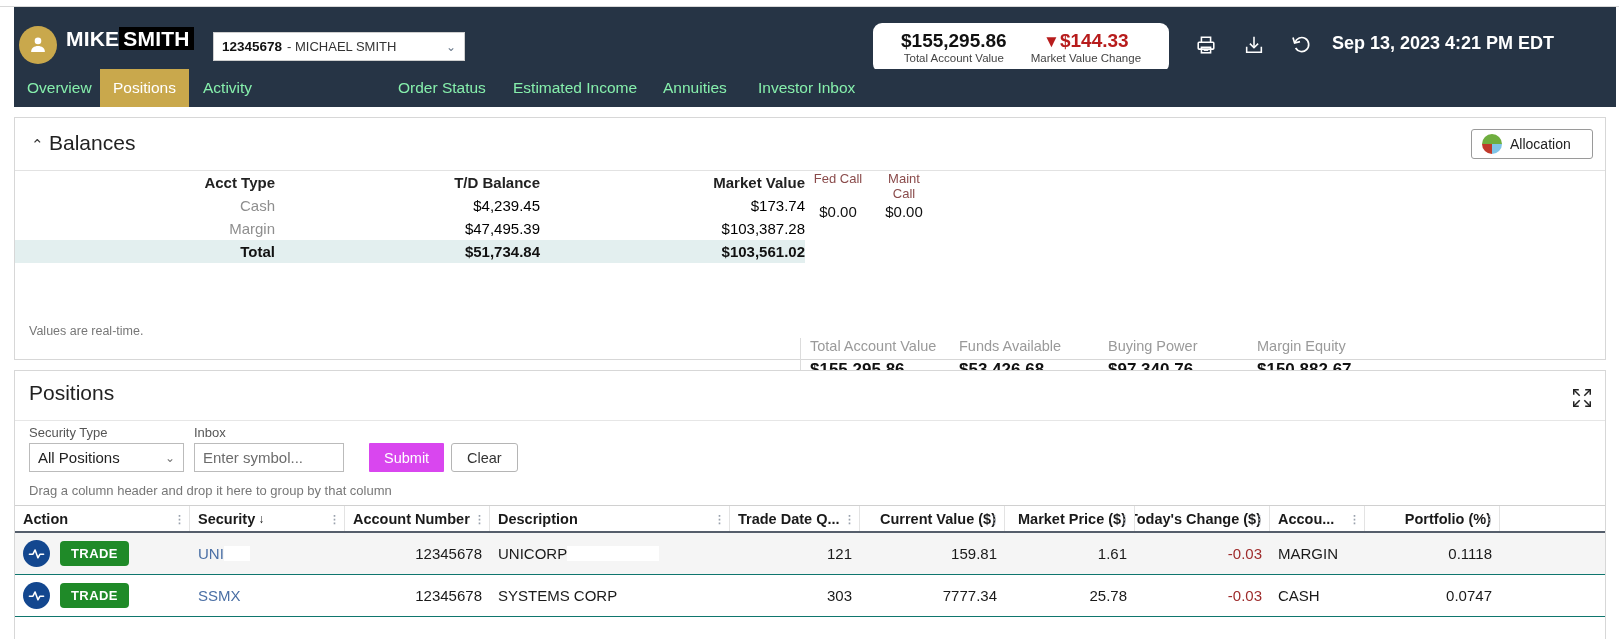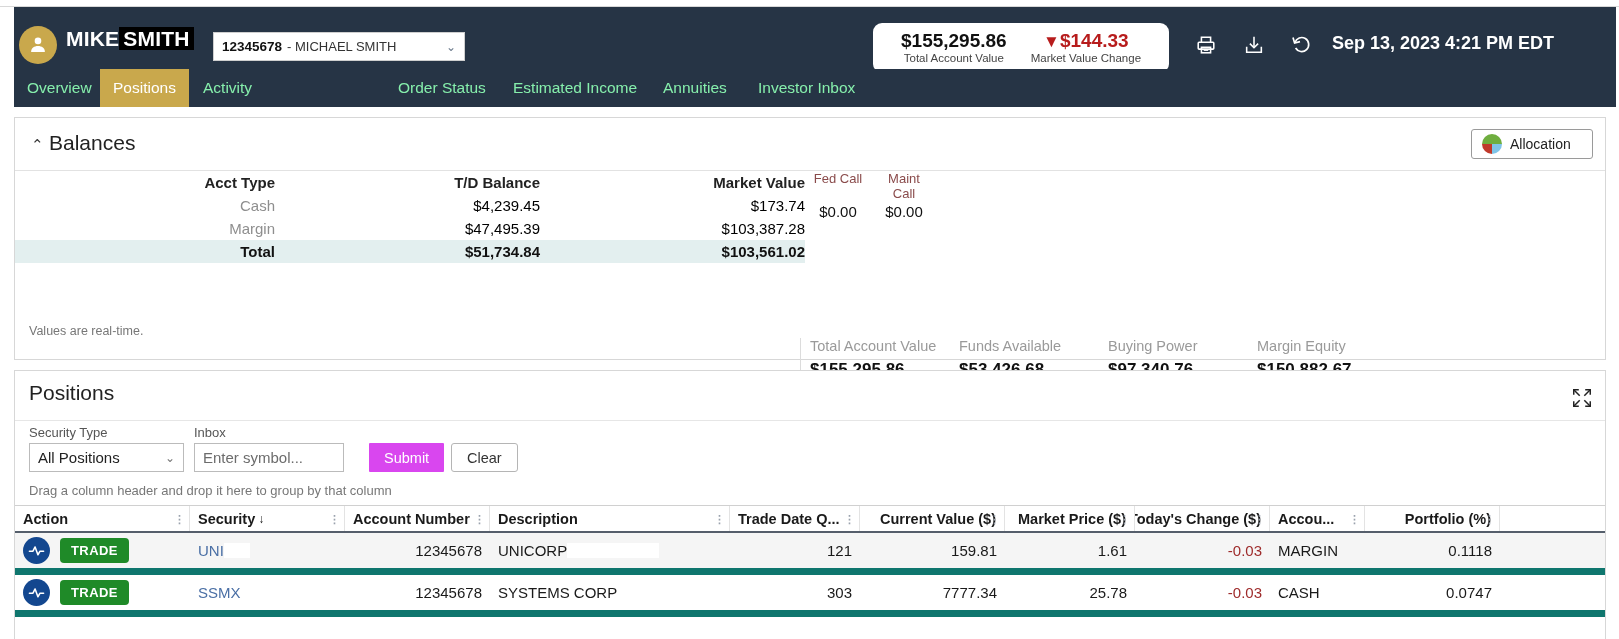--- a/index.html
+++ b/index.html
@@ -246,21 +246,21 @@
     font-size: 14.5px; font-weight: bold; color: #1a1a1a;
     display: flex; align-items: center; position: relative;
     border-right: 1px solid #e3e3e3;
   }
   .ghead .gc .grip {
     position: absolute; right: 5px; top: 50%; transform: translateY(-50%);
     color: #9aa2ad; font-size: 11px; line-height: 1; letter-spacing: -1px;
   }
   .grow.gbody { height: 42px; align-items: center; }
   .grow.gbody.alt { background: #f5f5f5; }
-  .grow.gbody { border-bottom: 7px solid #0f766e; }
+  .grow.gbody { border-bottom: 1px solid #0f766e; }
   .gc { padding: 0 8px; white-space: nowrap; overflow: hidden; }
   .gc.r { justify-content: flex-end; text-align: right; }
   .gbody .gc { font-size: 15px; color: #1a1a1a; display: flex; align-items: center; }
   .gbody .gc.r { justify-content: flex-end; }
   .gc.neg { color: #9e2b2b; }
   .sym { color: #4a6fa5; font-size: 15px; }
   .redactbox { display: inline-block; background: #ffffff; height: 15px; vertical-align: middle; }
   .gbody.alt .redactbox { background: #ffffff; }
 
   .c-action { width: 175px; }

